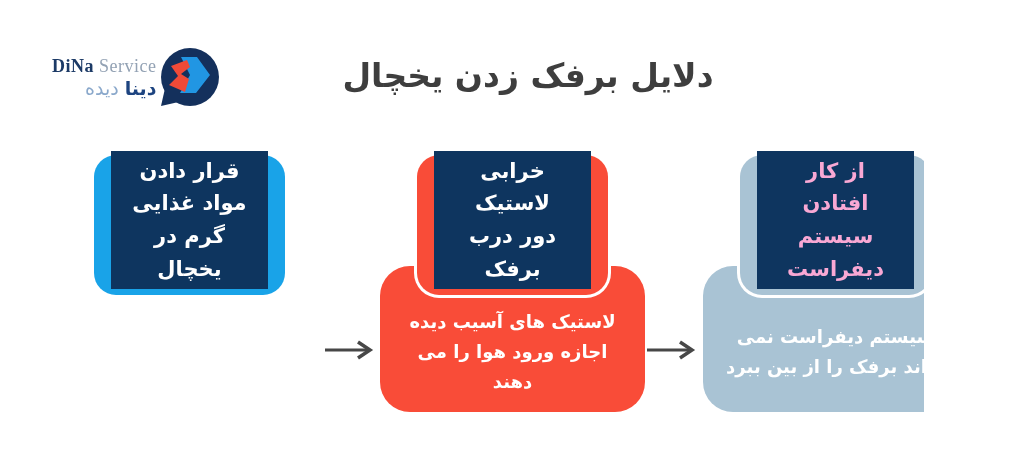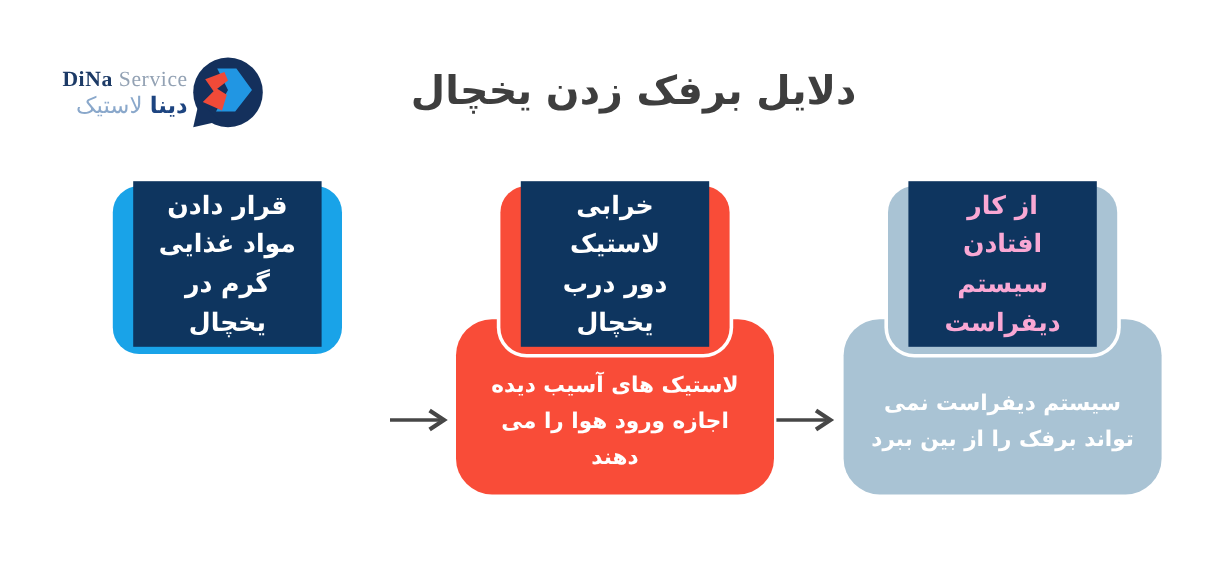--- a/index.html
+++ b/index.html
@@ -1,21 +1,21 @@
 <!DOCTYPE html>
 <html lang="fa"><head>
 <meta charset="utf-8">
 <style>
   * { margin: 0; padding: 0; box-sizing: border-box; }
   html, body { background: #ffffff; }
   body { font-family: "DejaVu Sans", sans-serif; }
 
   .canvas {
     position: relative;
-    width: 1024px;
+    width: 924px;
     height: 475px;
     background: #ffffff;
     overflow: hidden;
     border-radius: 26px;
   }
 
   
   .logo {
     position: absolute;
     left: 52px;
@@ -132,21 +132,21 @@
 <div class="canvas">
 
   <div class="logo">
     <div class="logo-text">
       <div class="logo-en">
         <span class="en-primary" style="color: rgb(28, 58, 102);">DiNa</span>
         <span class="en-secondary" style="color: rgb(147, 162, 180);">Service</span>
       </div>
       <div class="logo-fa">
         <span class="fa-primary" style="color: rgb(29, 68, 128);">دینا</span>
-        <span class="fa-secondary" style="color: rgb(138, 168, 203);">لاستیک</span>
+        <span class="fa-secondary" style="color: rgb(138, 168, 203);">دیده</span>
       </div>
     </div>
     <svg class="logo-mark" viewBox="0 0 61 64" aria-hidden="true">
       <circle cx="31" cy="31" r="29" fill="#14305C"></circle>
       <path d="M7 38 L2 60 L24 55 Z" fill="#14305C"></path>
       <polygon points="22,11 38,11 51,29 37,47 21,47 31,29" fill="#2196E3"></polygon>
       <polygon points="12,20 28,14 31,21 22,28 30,33 26,46 10,39 19,30" fill="#F04A38"></polygon>
     </svg>
   </div>
 
@@ -164,21 +164,21 @@
     <line x1="1" y1="10" x2="43" y2="10" stroke="#474747" stroke-width="3"></line>
     <polyline points="34,2 46,10 34,18" fill="none" stroke="#474747" stroke-width="3.5"></polyline>
   </svg>
 
   <div class="card" style="left:380px">
     <div class="card-body" style="background: rgb(249, 76, 56);">
       <p class="card-body-text" style="color: rgb(255, 255, 255);">لاستیک های آسیب دیده اجازه ورود هوا را می دهند</p>
     </div>
     <div class="card-tab" style="background: rgb(249, 76, 56);">
       <div class="card-tab-inner" style="background: rgb(14, 53, 95);">
-        <p class="card-header-text" style="color: rgb(255, 255, 255);">خرابی لاستیک دور درب یخچال</p>
+        <p class="card-header-text" style="color: rgb(255, 255, 255);">خرابی لاستیک دور درب برفک</p>
       </div>
     </div>
   </div>
 
   <svg class="flow-arrow arrow-2" viewBox="0 0 50 20" aria-hidden="true">
     <line x1="1" y1="10" x2="43" y2="10" stroke="#474747" stroke-width="3"></line>
     <polyline points="34,2 46,10 34,18" fill="none" stroke="#474747" stroke-width="3.5"></polyline>
   </svg>
 
   <div class="card" style="left:703px">

